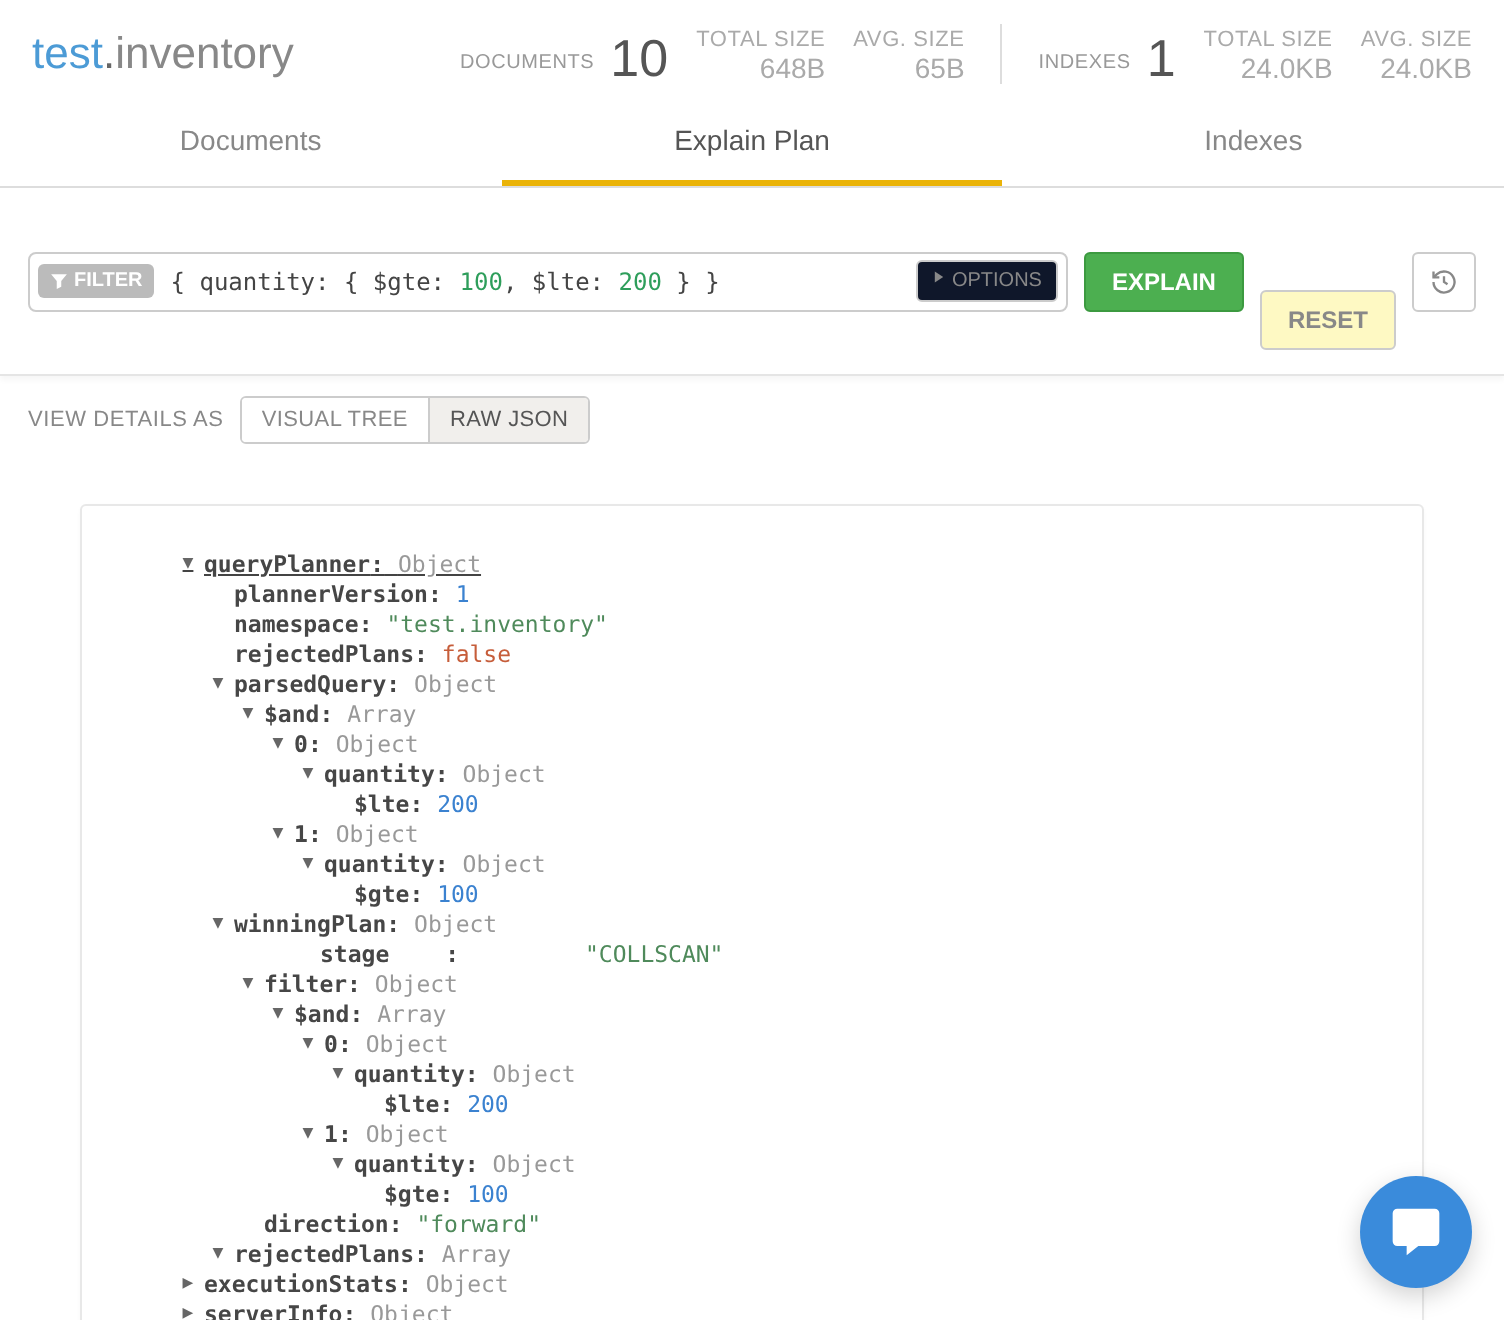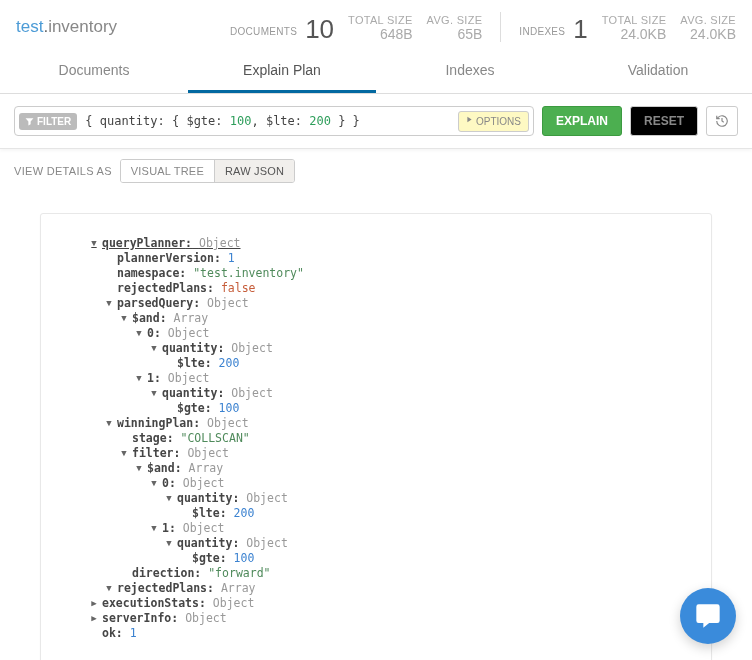--- a/index.html
+++ b/index.html
@@ -1,45 +1,45 @@
 <!DOCTYPE html>
 <html><head>
 <meta charset="utf-8">
 <style>
   * { box-sizing: border-box; margin: 0; padding: 0; }
   body { font-family: -apple-system, BlinkMacSystemFont, "Segoe UI", Helvetica, Arial, sans-serif; font-size: 13px; color: #444; width: 752px; height: 660px; background: #fff; overflow: hidden; position: relative; }
 
   .header { display: flex; align-items: center; padding: 12px 16px 8px 16px; }
-  .ns { font-size: 17px; font-weight: 300; color: #888; }
+  .ns { font-size: 22px; font-weight: 300; color: #888; }
   .ns .db { color: #4c9bd6; }
   .ns .sep { color: #666; }
   .stats { margin-left: auto; display: flex; align-items: flex-end; gap: 14px; }
   .stat-group { display: flex; align-items: flex-end; gap: 8px; }
   .stat-label-side { font-size: 10px; color: #999; text-transform: uppercase; letter-spacing: 0.3px; margin-bottom: 5px; }
   .stat-big { font-size: 26px; font-weight: 300; color: #555; line-height: 1; }
   .stat-col { text-align: right; }
   .stat-small-label { font-size: 11px; color: #aaa; text-transform: uppercase; letter-spacing: 0.3px; }
   .stat-small-val { font-size: 14px; color: #aaa; }
   .vbar { width: 1px; height: 30px; background: #ddd; margin: 0 4px; }
 
   .tabs { display: flex; border-bottom: 1px solid #ddd; }
   .tab { flex: 1; text-align: center; padding: 12px 0; color: #888; cursor: pointer; font-size: 14px; }
-  .tab.active { color: #555; border-bottom: 3px solid #0369a1; font-weight: 500; }
+  .tab.active { color: #555; border-bottom: 3px solid #eab308; font-weight: 500; }
 
   .filterbar { display: flex; align-items: center; padding: 12px 14px; gap: 8px; border-bottom: 1px solid #e5e5e5; box-shadow: 0 2px 3px rgba(0,0,0,0.04); }
   .filter-input-wrap { flex: 1; display: flex; align-items: center; border: 1px solid #ccc; border-radius: 4px; height: 30px; padding: 0 4px 0 4px; background: #fff; }
   .filter-badge { background: #bbb; color: #fff; font-size: 10px; font-weight: 600; padding: 3px 6px; border-radius: 3px; display: flex; align-items: center; gap: 3px; }
   .filter-badge svg { width: 9px; height: 9px; }
   .filter-query { font-family: "Menlo", "Monaco", monospace; font-size: 12px; margin-left: 8px; color: #444; white-space: pre; }
   .filter-query .num { color: #2e9e5b; }
-  .options-btn { border: 1px solid #ccc; background: #fef9c3; color: #888; font-size: 10px; padding: 4px 7px; border-radius: 3px; cursor: pointer; display: flex; align-items: flex-start; gap: 3px; margin-left: auto; }
+  .options-btn { border: 1px solid #ccc; background: #0f172a; color: #888; font-size: 10px; padding: 4px 7px; border-radius: 3px; cursor: pointer; display: flex; align-items: flex-start; gap: 3px; margin-left: auto; }
   .options-btn svg { width: 7px; height: 7px; }
   .btn { height: 30px; padding: 0 13px; border-radius: 3px; font-size: 12px; font-weight: 600; cursor: pointer; border: 1px solid; }
   .btn-explain { background: #4caf50; color: #fff; border-color: #3c9a40; }
-  .btn-reset { background: #000000; color: #888; border-color: #ccc; }
+  .btn-reset { background: #fef9c3; color: #888; border-color: #ccc; margin-top: 39px; }
   .btn-icon { width: 32px; height: 30px; border: 1px solid #ccc; background: #fff; border-radius: 3px; display: flex; align-items: center; justify-content: center; cursor: pointer; }
   .btn-icon svg { width: 14px; height: 14px; stroke: #888; }
 
   .viewbar { display: flex; align-items: center; padding: 10px 14px; gap: 8px; }
   .view-label { font-size: 11px; color: #888; letter-spacing: 0.3px; }
   .toggle-group { display: flex; border: 1px solid #ccc; border-radius: 3px; overflow: hidden; }
   .toggle-btn { padding: 5px 10px; font-size: 11px; font-weight: 500; color: #888; background: #fff; cursor: pointer; letter-spacing: 0.2px; }
   .toggle-btn + .toggle-btn { border-left: 1px solid #ccc; }
   .toggle-btn.active { background: #f1efec; color: #555; }
 
@@ -95,21 +95,20 @@
       <div class="stat-small-label">AVG. SIZE</div>
       <div class="stat-small-val">24.0KB</div>
     </div>
   </div>
 </div>
 
 <div class="tabs">
   <div class="tab">Documents</div>
   <div class="tab active">Explain Plan</div>
   <div class="tab">Indexes</div>
-  <div class="tab">Validation</div>
 </div>
 
 <div class="filterbar">
   <div class="filter-input-wrap">
     <span class="filter-badge">
       <svg viewBox="0 0 16 16">
           <path d="M1 2h14l-5 6v5l-4 2v-7z" fill="#fff"></path>
         </svg>
       <span>FILTER</span>
     </span>
@@ -149,21 +148,21 @@
         <div class="tree-row" style="padding-left: 45px;"><span class="arrow none"></span><span class="key">rejectedPlans</span><span class="colon">:</span><span> </span><span class="val-bool">false</span></div>
         <div class="tree-row" style="padding-left: 45px;"><span class="arrow down"></span><span class="key">parsedQuery</span><span class="colon">:</span><span> </span><span class="val-type">Object</span></div>
         <div class="tree-row" style="padding-left: 60px;"><span class="arrow down"></span><span class="key">$and</span><span class="colon">:</span><span> </span><span class="val-type">Array</span></div>
         <div class="tree-row" style="padding-left: 75px;"><span class="arrow down"></span><span class="key">0</span><span class="colon">:</span><span> </span><span class="val-type">Object</span></div>
         <div class="tree-row" style="padding-left: 90px;"><span class="arrow down"></span><span class="key">quantity</span><span class="colon">:</span><span> </span><span class="val-type">Object</span></div>
         <div class="tree-row" style="padding-left: 105px;"><span class="arrow none"></span><span class="key">$lte</span><span class="colon">:</span><span> </span><span class="val-num">200</span></div>
         <div class="tree-row" style="padding-left: 75px;"><span class="arrow down"></span><span class="key">1</span><span class="colon">:</span><span> </span><span class="val-type">Object</span></div>
         <div class="tree-row" style="padding-left: 90px;"><span class="arrow down"></span><span class="key">quantity</span><span class="colon">:</span><span> </span><span class="val-type">Object</span></div>
         <div class="tree-row" style="padding-left: 105px;"><span class="arrow none"></span><span class="key">$gte</span><span class="colon">:</span><span> </span><span class="val-num">100</span></div>
         <div class="tree-row" style="padding-left: 45px;"><span class="arrow down"></span><span class="key">winningPlan</span><span class="colon">:</span><span> </span><span class="val-type">Object</span></div>
-        <div class="tree-row" style="padding-left: 60px;"><span class="arrow none"></span><span class="key">stage</span><span class="colon">:</span><span> </span><span class="val-str">"COLLSCAN"</span></div>
+        <div class="tree-row" style="padding-left: 60px; gap: 28px;"><span class="arrow none"></span><span class="key">stage</span><span class="colon">:</span><span> </span><span class="val-str">"COLLSCAN"</span></div>
         <div class="tree-row" style="padding-left: 60px;"><span class="arrow down"></span><span class="key">filter</span><span class="colon">:</span><span> </span><span class="val-type">Object</span></div>
         <div class="tree-row" style="padding-left: 75px;"><span class="arrow down"></span><span class="key">$and</span><span class="colon">:</span><span> </span><span class="val-type">Array</span></div>
         <div class="tree-row" style="padding-left: 90px;"><span class="arrow down"></span><span class="key">0</span><span class="colon">:</span><span> </span><span class="val-type">Object</span></div>
         <div class="tree-row" style="padding-left: 105px;"><span class="arrow down"></span><span class="key">quantity</span><span class="colon">:</span><span> </span><span class="val-type">Object</span></div>
         <div class="tree-row" style="padding-left: 120px;"><span class="arrow none"></span><span class="key">$lte</span><span class="colon">:</span><span> </span><span class="val-num">200</span></div>
         <div class="tree-row" style="padding-left: 90px;"><span class="arrow down"></span><span class="key">1</span><span class="colon">:</span><span> </span><span class="val-type">Object</span></div>
         <div class="tree-row" style="padding-left: 105px;"><span class="arrow down"></span><span class="key">quantity</span><span class="colon">:</span><span> </span><span class="val-type">Object</span></div>
         <div class="tree-row" style="padding-left: 120px;"><span class="arrow none"></span><span class="key">$gte</span><span class="colon">:</span><span> </span><span class="val-num">100</span></div>
         <div class="tree-row" style="padding-left: 60px;"><span class="arrow none"></span><span class="key">direction</span><span class="colon">:</span><span> </span><span class="val-str">"forward"</span></div>
         <div class="tree-row" style="padding-left: 45px;"><span class="arrow down"></span><span class="key">rejectedPlans</span><span class="colon">:</span><span> </span><span class="val-type">Array</span></div>

